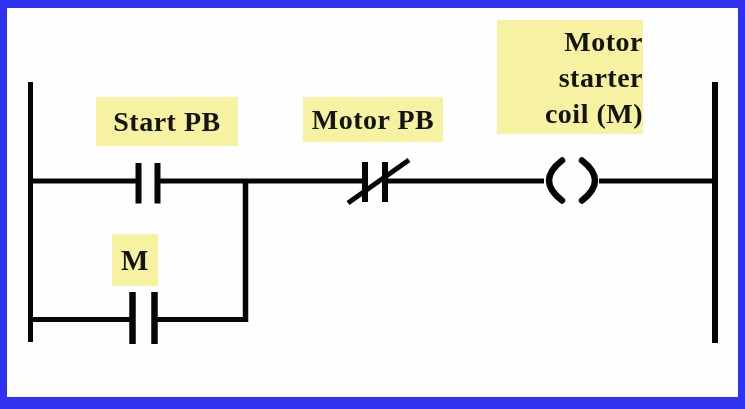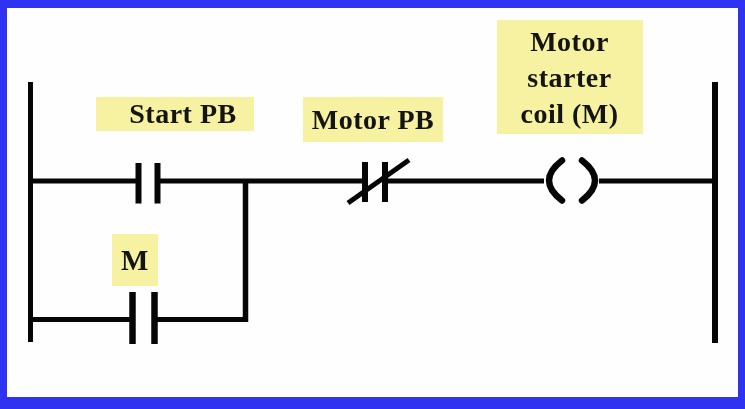--- a/index.html
+++ b/index.html
@@ -27,22 +27,22 @@
     background: var(--label-background, #f6f2a2);
     color: var(--text, #141414);
     font-weight: 700;
     font-size: 28px;
     display: flex; align-items: center; justify-content: center;
     letter-spacing: 0.5px;
   }
   .label.multiline {
     display: block;
     white-space: pre-line;
-    text-align: center;
-    padding: 4px 15px 0 14px;
+    text-align: right;
+    padding: 4px 0 0 14px;
     line-height: 36px;
     box-sizing: border-box;
   }
   .label.seal { font-size: 29px; }
 </style>
 </head>
 <body>
 
 <div class="frame">
 
@@ -79,21 +79,21 @@
     <line class="wire" x1="28" y1="319.5" x2="130" y2="319.5" stroke-width="5"></line>
 
     <g>
       <line class="wire" x1="132.5" y1="292" x2="132.5" y2="344" stroke-width="6.5"></line>
       <line class="wire" x1="154.5" y1="292" x2="154.5" y2="344" stroke-width="6.5"></line>
     </g>
 
     <line class="wire" x1="154.5" y1="319.5" x2="248" y2="319.5" stroke-width="5"></line>
   </svg>
 
-  <div class="label" style="left:96px; top:97px; width:142px; height:34px;padding-left:16px;">Start PB</div>
+  <div class="label" style="left:96px; top:97px; width:142px; height:49px;">Start PB</div>
 
   <div class="label" style="left:303px; top:97px; width:140px; height:45px;">Motor PB</div>
 
   <div class="label multiline" style="left:497px; top:20px; width:146px; height:114px;">Motor
 starter
 coil (M)</div>
 
   <div class="label seal" style="left:112px; top:234px; width:46px; height:52px;">M</div>
 
   <div class="border-overlay"></div>

